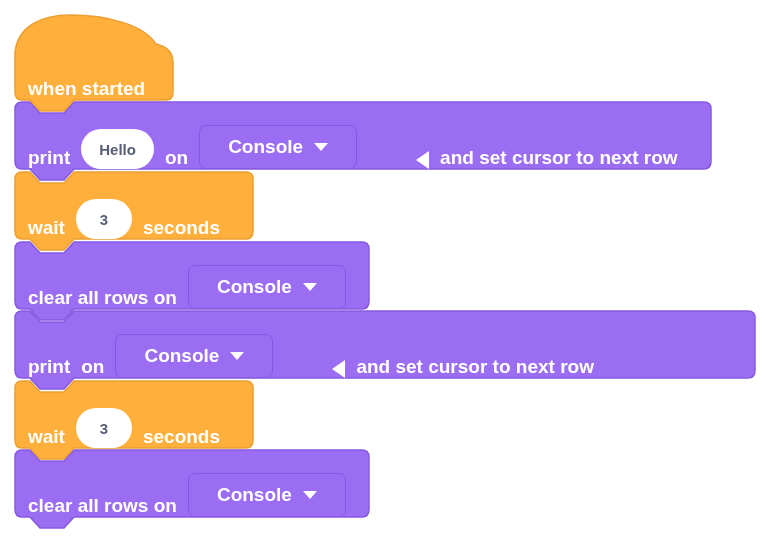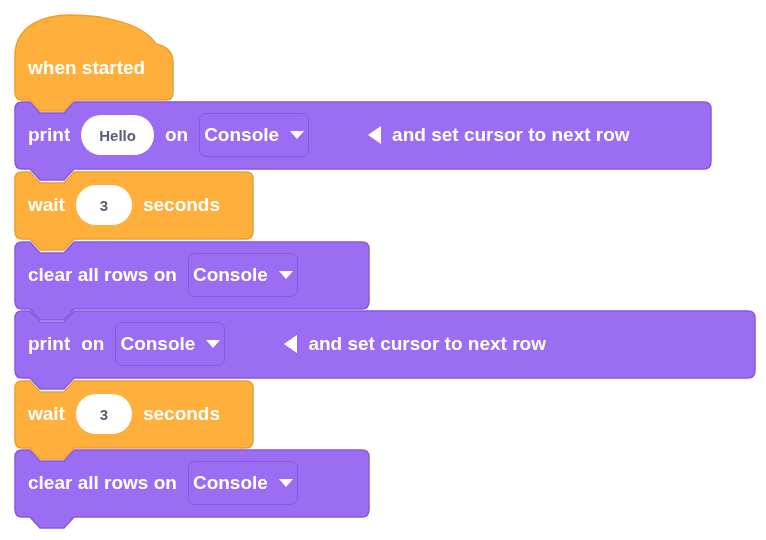--- a/index.html
+++ b/index.html
@@ -17,39 +17,39 @@
     overflow:hidden;
     font-family:"Liberation Sans", sans-serif;
   }
   .block{position:absolute;}
   .block svg{position:absolute;left:0;top:0;overflow:visible;z-index:0;}
   .block svg path{stroke-width:1.5;stroke-linejoin:round;}
   .block.orange svg path{fill:var(--orange);stroke:var(--orange-border);}
   .block.purple svg path{fill:var(--purple);stroke:var(--purple-border);}
   .row{
     position:relative;z-index:1;
-    display:flex;align-items:center;
+    display:flex;align-items:flex-end;
     gap:11px;padding:0 14px;
     height:68px;
     color:#ffffff;
     font-weight:bold;font-size:19px;
     white-space:nowrap;
     box-sizing:border-box;
   }
   .hat .row{height:64px;margin-top:22px;}
   .oval{
     display:inline-flex;align-items:center;justify-content:center;
     min-width:20px;height:40px;padding:0 18px;
     background:#ffffff;color:var(--input-text);
     border-radius:20px;
     font-weight:bold;font-size:15px;
   }
   .dropdown{
     display:inline-flex;align-items:center;gap:11px;
-    height:44px;padding:0 4px;
+    height:44px;padding:0 28px;
     border:1.5px solid var(--purple-border);
     border-radius:7px;
     box-sizing:border-box;
     cursor:pointer;
   }
   .caret{
     width:0;height:0;display:inline-block;
     border-left:7px solid transparent;
     border-right:7px solid transparent;
     border-top:8px solid #ffffff;

